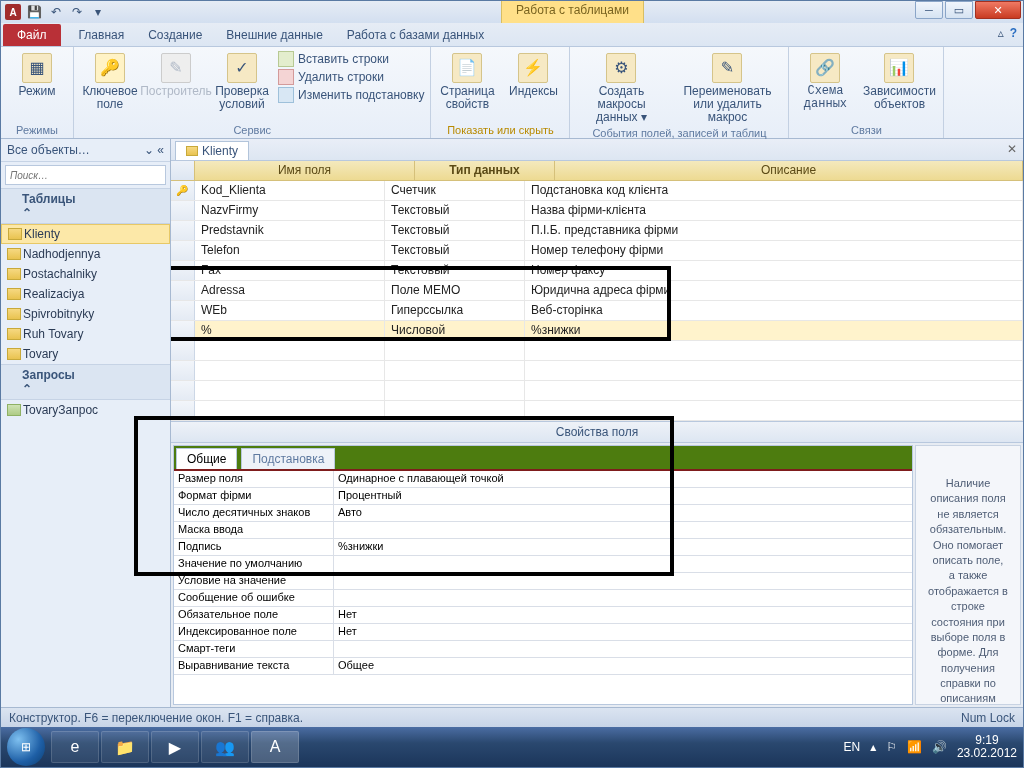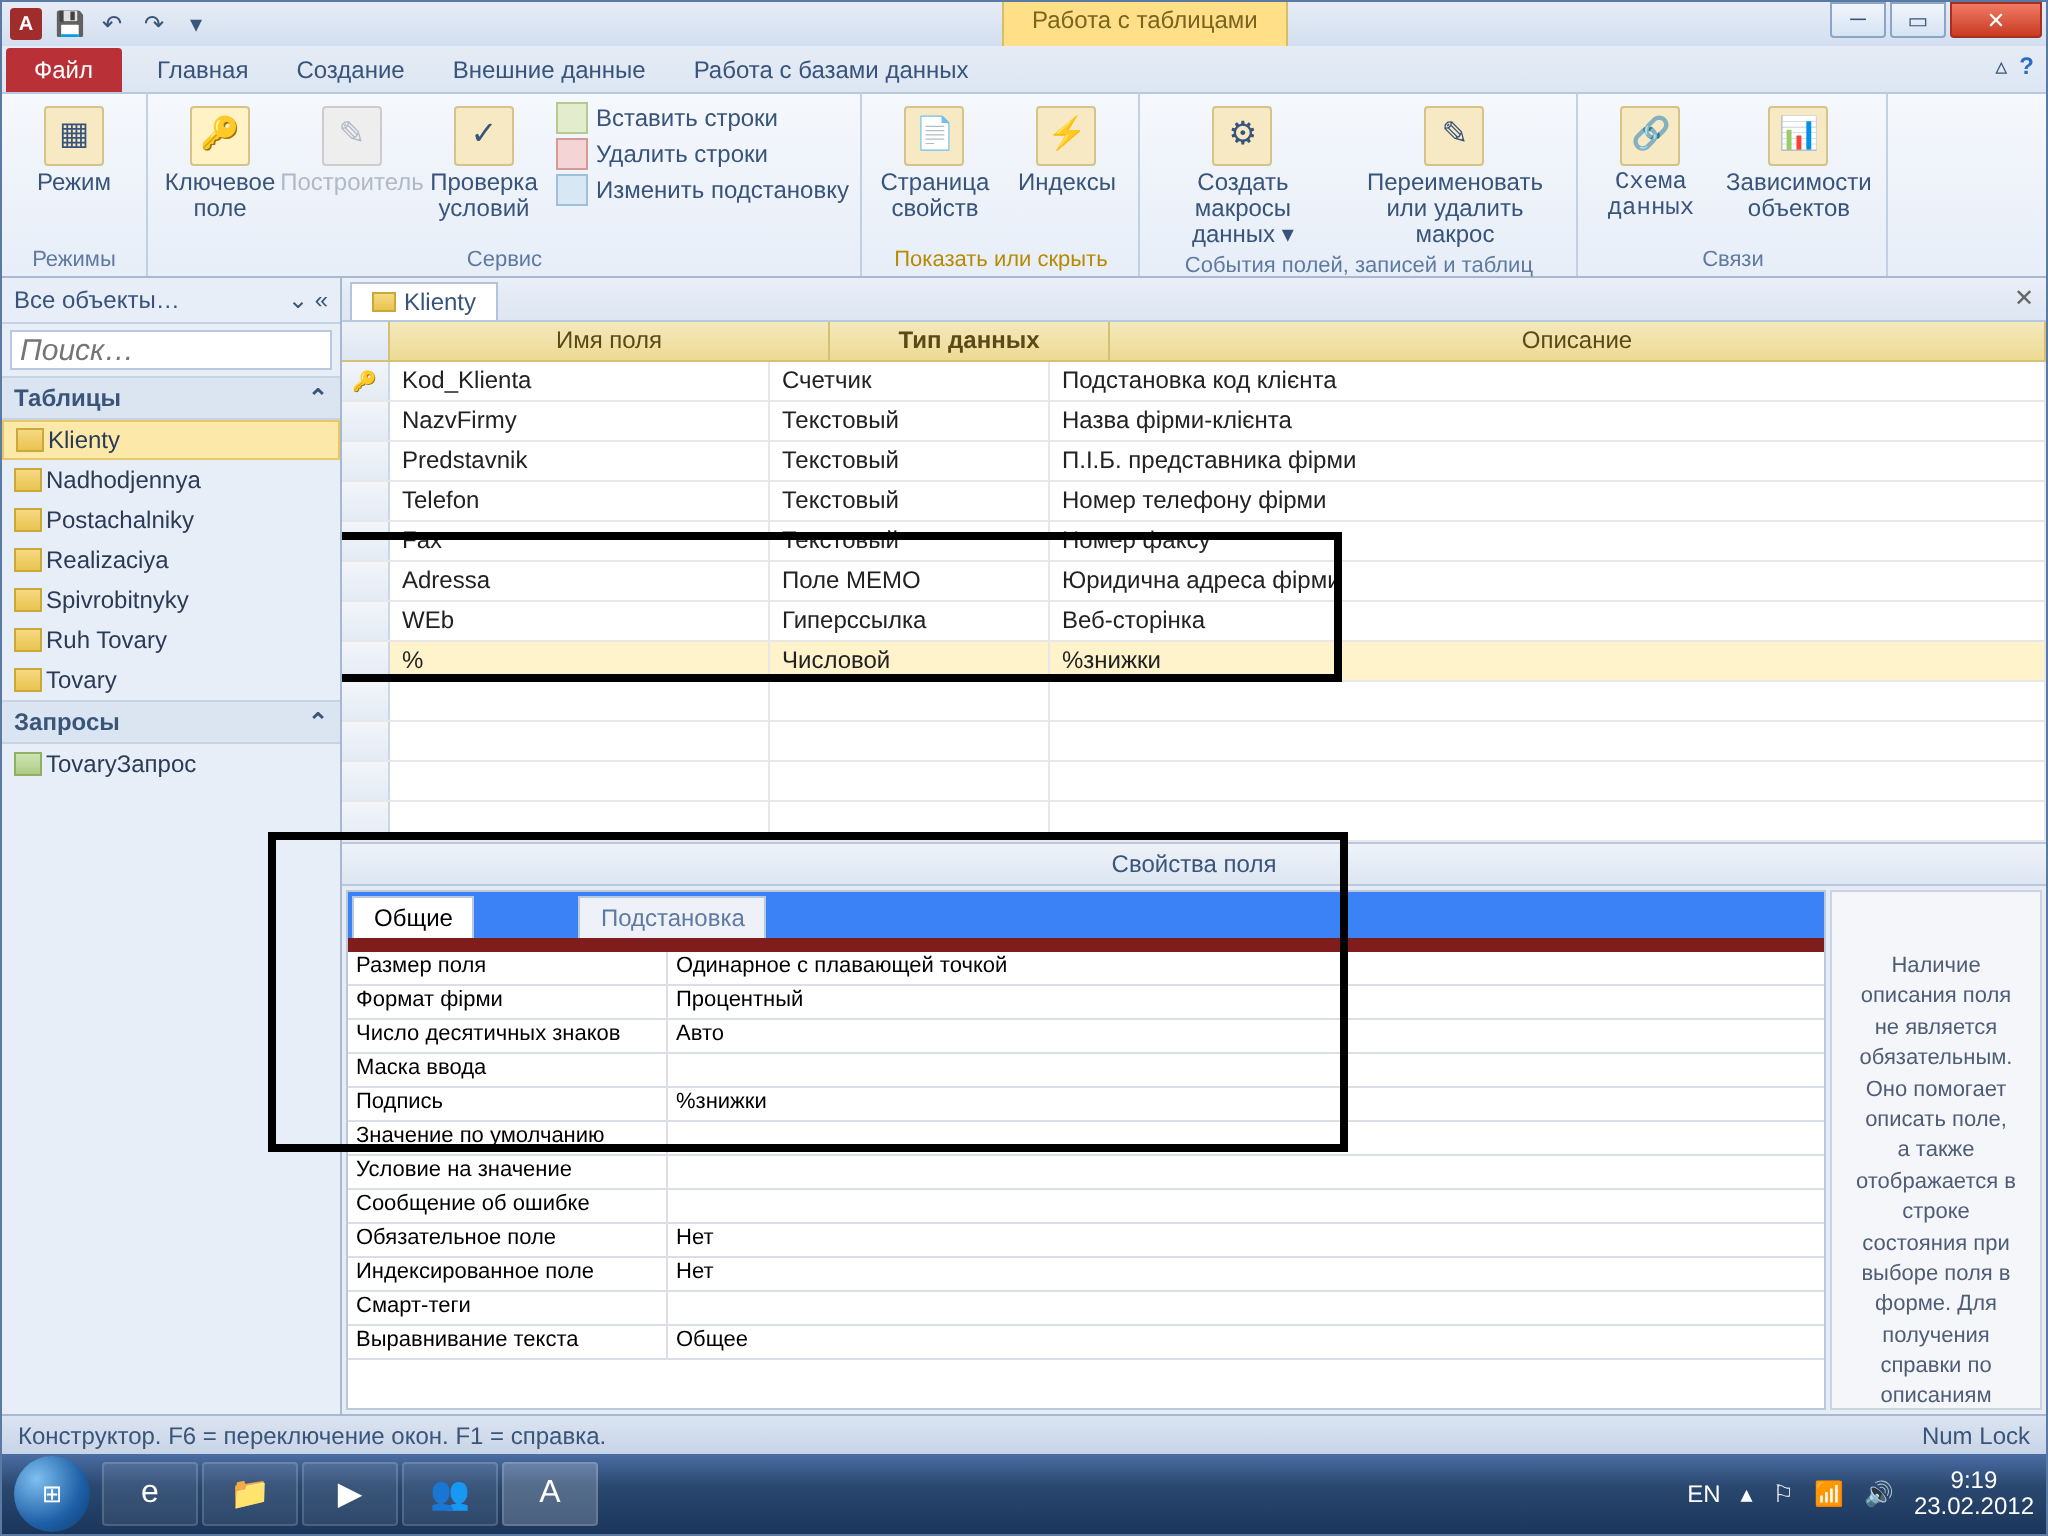--- a/index.html
+++ b/index.html
@@ -25,22 +25,22 @@
 .rbtn { display: flex; flex-direction: column; align-items: center; width: 60px; padding-top: 2px; font-size: 11px; color: #39547a; text-align: center; line-height: 1.1; }
 .rbtn.disabled { color: #b0b9c7; }
 .rbtn .ic { width: 30px; height: 30px; background: #f6e9c4; border: 1px solid #d5c48a; border-radius: 2px; margin-bottom: 2px; display:flex; align-items:center; justify-content:center; font-size:16px;}
 .rstack { display: flex; flex-direction: column; gap: 2px; }
 .rstack .line { display: flex; align-items: center; gap: 4px; color: #39547a; font-size: 11px; white-space: nowrap;}
 .rstack .line .si { width: 16px; height: 16px; background: #e3edcd; border: 1px solid #b7c993; display:inline-block;}
 .workspace { flex: 1; display: flex; min-height: 0; background: #d7e1ef; }
 .nav { width: 170px; background: #e7eef8; border-right: 1px solid #a7b9d1; display: flex; flex-direction: column; }
 .nav-hdr { padding: 4px 6px; font-size: 12px; color: #39547a; display:flex; justify-content:space-between; align-items:center; border-bottom:1px solid #c6d3e5;}
 .nav-search { margin: 3px 4px; }
-.nav-search input { width: 100%; height: 20px; border: 1px solid #b8c8de; padding: 0 4px; font-size: 15px; font-style: italic; color: #888; background:#fff; }
-.nav-grp { padding: 3px 6px; font-weight: bold; color: #3a557a; background: #dbe5f2; border-top:1px solid #c6d3e5; border-bottom:1px solid #c6d3e5; display:flex; justify-content:space-between; font-size:12px;}
+.nav-search input { width: 100%; height: 20px; border: 1px solid #b8c8de; padding: 0 4px; font-size: 10px; font-style: italic; color: #888; background:#fff; }
+.nav-grp { padding: 3px 21px; font-weight: bold; color: #3a557a; background: #dbe5f2; border-top:1px solid #c6d3e5; border-bottom:1px solid #c6d3e5; display:flex; justify-content:space-between; font-size:12px;flex-direction:column;}
 .nav-item { padding: 3px 6px 3px 22px; color: #2b3b55; font-size: 12px; display:flex; align-items:center; gap:4px; position:relative;}
 .nav-item::before { content:''; position:absolute; left:6px; width:12px; height:10px; background:linear-gradient(#f6d982,#e9c350); border:1px solid #c8a93a;}
 .nav-item.qry::before { background:linear-gradient(#cfe3b5,#aecb85); border-color:#8fb164;}
 .nav-item.sel { background: #fce8a8; border:1px solid #e7c866; padding-top:2px; padding-bottom:2px;}
 .doc { flex: 1; display: flex; flex-direction: column; background: #f4f6fa; min-width: 0; }
 .tabbar { height: 22px; background: linear-gradient(#e9eef7,#dde6f2); border-bottom: 1px solid #b8c8de; display:flex; align-items:flex-end; padding-left:4px; position:relative;}
 .doctab { background:#fff; border:1px solid #b2c4da; border-bottom:none; padding:2px 10px; font-size:12px; color:#39547a; display:flex; align-items:center; gap:4px;}
 .doctab .ti { width:12px; height:10px; background:linear-gradient(#f6d982,#e9c350); border:1px solid #c8a93a; display:inline-block;}
 .tab-x { position:absolute; right:6px; top:3px; color:#666; font-size:12px;}
 .grid-hdr { display:flex; background:linear-gradient(#f4e9bd,#edda92); border-bottom:1px solid #d5c07a; height:20px; }
@@ -50,21 +50,21 @@
 .grid-body { background:#fff; position:relative; height:240px; overflow:hidden;}
 .grow { display:flex; height:20px; border-bottom:1px solid #e7e7e7; }
 .grow.sel { background:#fff3cc; }
 .grow .csel { width:24px; background:linear-gradient(#f2f5fa,#e4ebf4); border-right:1px solid #ccd7e6; display:flex; align-items:center; justify-content:center; font-size:10px; color:#b58a1e;}
 .grow .c { border-right:1px solid #e7e7e7; padding:2px 6px; font-size:12px; color:#222; white-space:nowrap; overflow:hidden;}
 .grow .ca{width:190px;} .grow .cb{width:140px;} .grow .cc{flex:1;}
 .black-box { position:absolute; border:4px solid #000; pointer-events:none;}
 .props-title { text-align:center; background:linear-gradient(#eef2f8,#dde6f2); border-top:1px solid #b8c8de; border-bottom:1px solid #b8c8de; padding:3px; font-size:12px; color:#3a557a;}
 .props-area { flex:1; display:flex; background:#e7ecf3; min-height:0;}
 .props-left { width:740px; background:#fff; border:1px solid #b8c8de; margin:2px; position:relative; }
-.ptabs { display:flex; border-bottom:7px solid #7f1d1d; background:#3b82f6;gap:48px;}
+.ptabs { display:flex; border-bottom:2px solid #7f1d1d; background:#4d7c0f;}
 .ptab { padding:3px 10px; font-size:12px; border:1px solid #b8c8de; border-bottom:none; background:#fff; margin:2px 2px 0 2px;}
 .ptab.inact { background:#eef2f8; color:#5f7aa0;}
 .prow { display:flex; border-bottom:1px solid #d9dee7; height:17px;}
 .prow .pl{ width:160px; padding:1px 4px; font-size:11px; border-right:1px solid #d9dee7; white-space:nowrap;}
 .prow .pv{ flex:1; padding:1px 4px; font-size:11px;}
 .props-hint { flex:1; margin:2px 2px 2px 0; background:#f4f6fa; border:1px solid #c8d3e3; padding:30px 12px; font-size:11px; color:#4e5d75; text-align:center; line-height:1.4;}
 .statusbar { height:20px; background:linear-gradient(#dbe4f1,#c7d4e7); border-top:1px solid #a7b9d1; display:flex; align-items:center; padding:0 8px; font-size:11px; color:#3a557a; justify-content:space-between;}
 .taskbar { height:40px; background:linear-gradient(#4b6da3,#2a486f 40%,#1b355a); display:flex; align-items:center; padding:0 6px; color:#fff;}
 .startbtn { width:38px; height:38px; border-radius:50%; background:radial-gradient(circle at 30% 30%,#7ec0f0,#1e5fa6 60%,#0b3c6e); margin-right:6px; display:flex; align-items:center; justify-content:center;}
 .tb-app { width:48px; height:32px; margin-right:2px; background:rgba(255,255,255,0.08); border:1px solid rgba(255,255,255,0.15); border-radius:2px; display:flex; align-items:center; justify-content:center; font-size:16px;}

